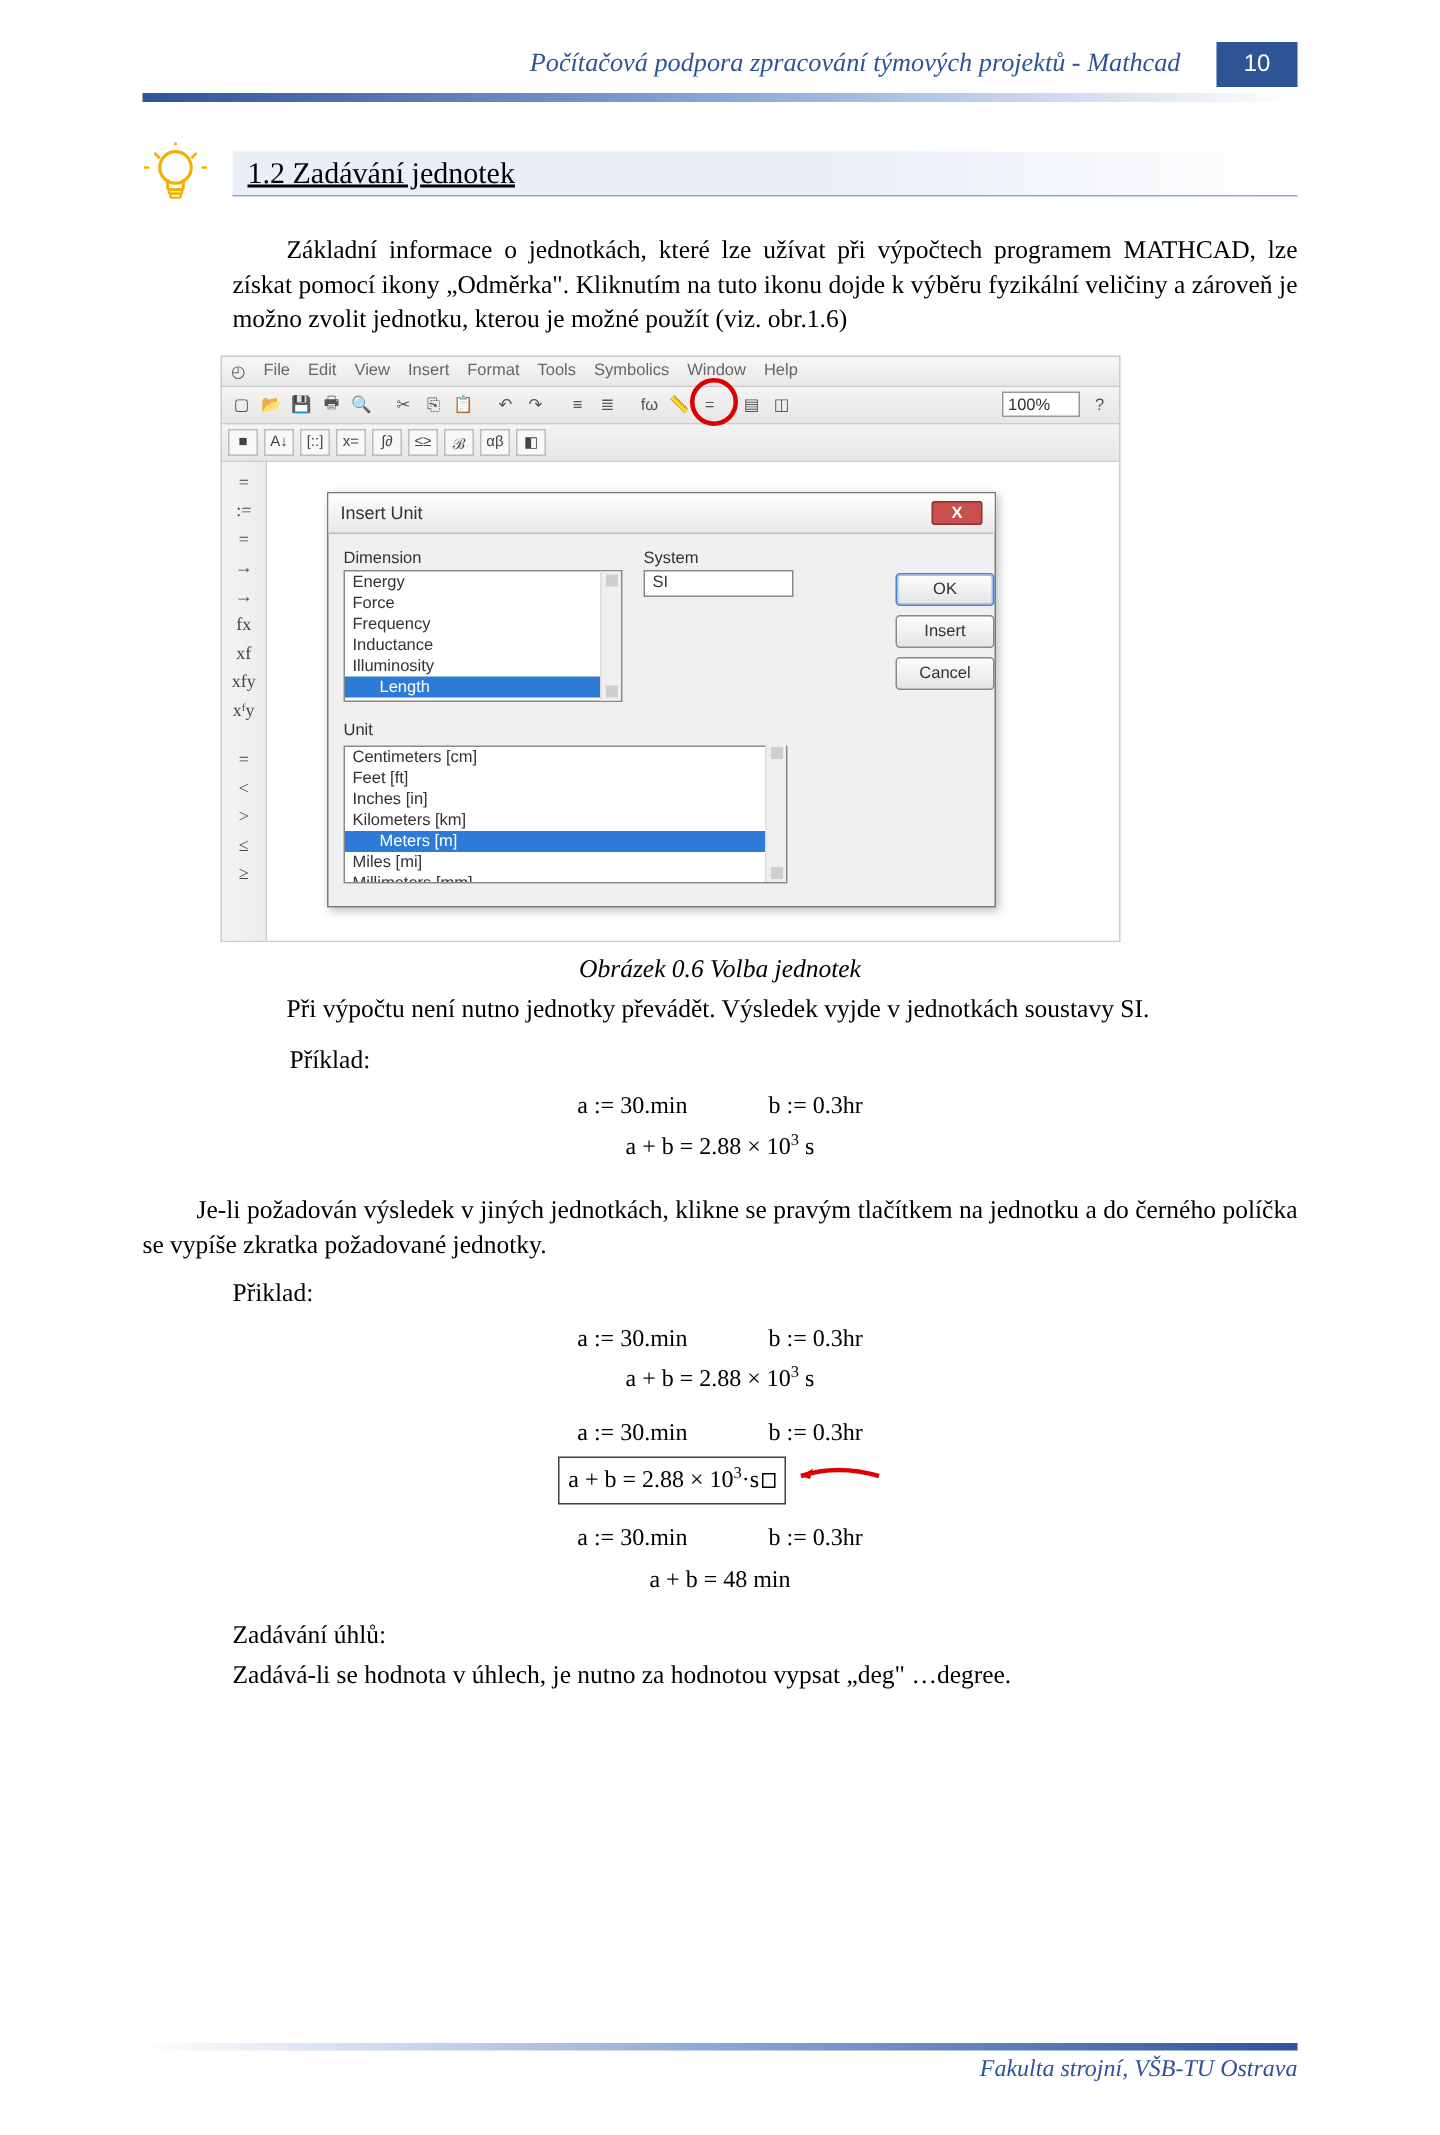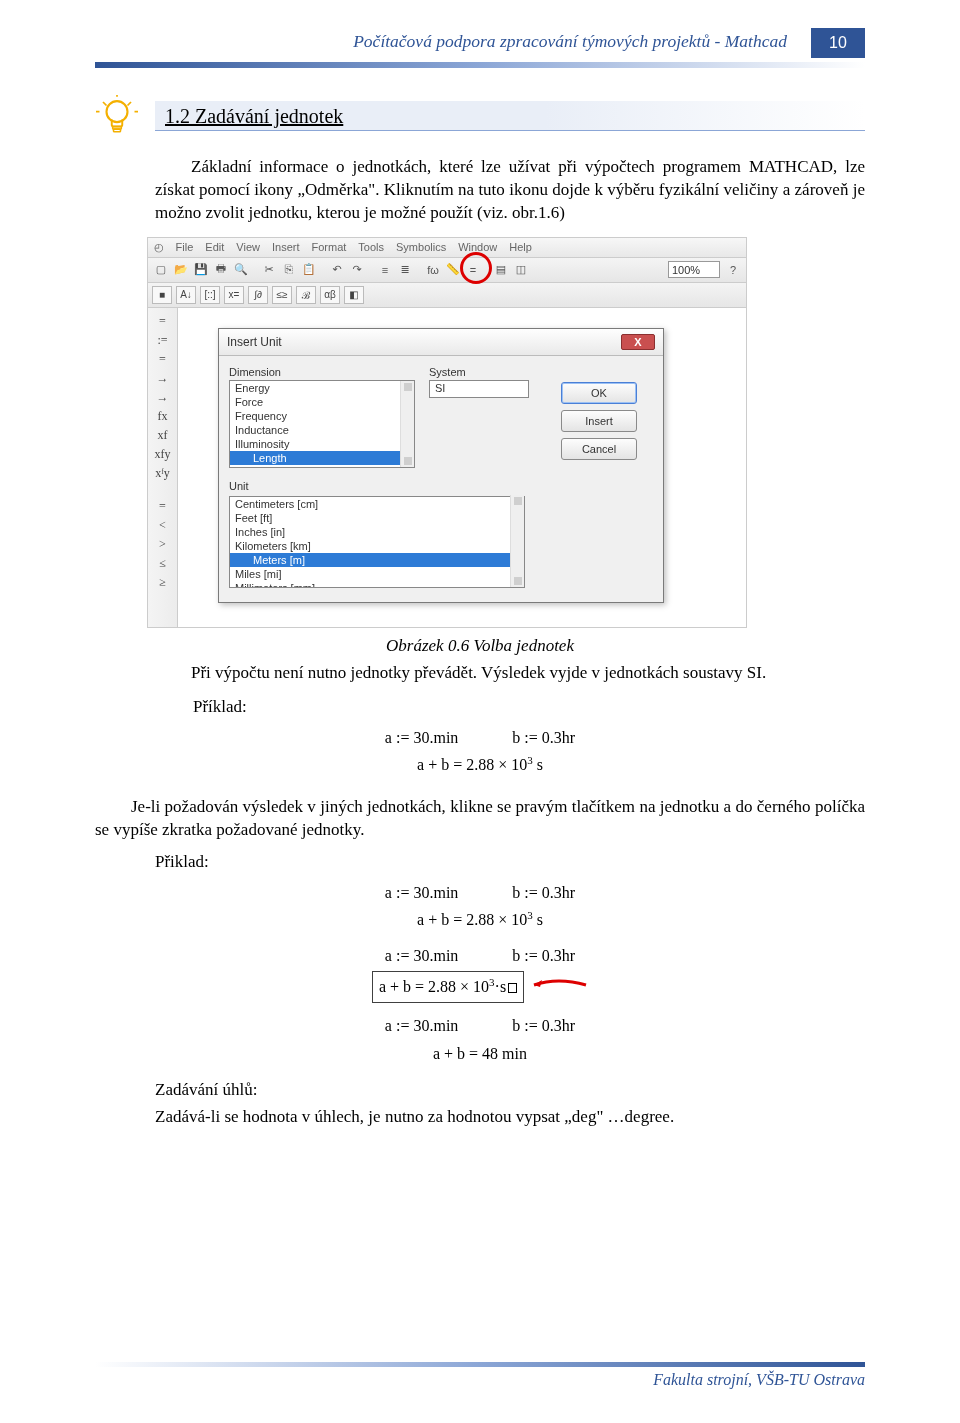--- a/index.html
+++ b/index.html
@@ -238,26 +238,26 @@
   .mc-listbox .row.sel {
     background: #2d7bd6;
     color: #fff;
     padding-left: 23px;
   }
   .mc-listbox.dim { height: 88px; width: 186px; }
   .mc-listbox.sys { height: 18px; width: 100px; }
   .mc-listbox.unit { height: 92px; width: 296px; margin-top: 2px; }
   .mc-dlg-row1 { display: flex; gap: 14px; }
   .mc-btn {
-    width: 76px; height: 22px;
+    width: 66px; height: 22px;
     border: 1px solid #8a8a8a;
     background: linear-gradient(#fdfdfd, #e4e4e4);
     border-radius: 3px;
     font-size: 11px;
-    display: flex; align-items: center; justify-content: center;
+    display: flex; align-items: center; justify-content: center; margin-left: 36px;
   }
   .mc-btn.ok { border: 1px solid #4a7fd6; box-shadow: inset 0 0 0 1px #9cc1f4; }
   .scrollbar-stub {
     position: absolute;
     right: 1px; top: 1px;
     width: 14px; height: calc(100% - 2px);
     background: #efefef;
     border-left: 1px solid #ddd;
   }
   .scrollbar-stub::before, .scrollbar-stub::after {

